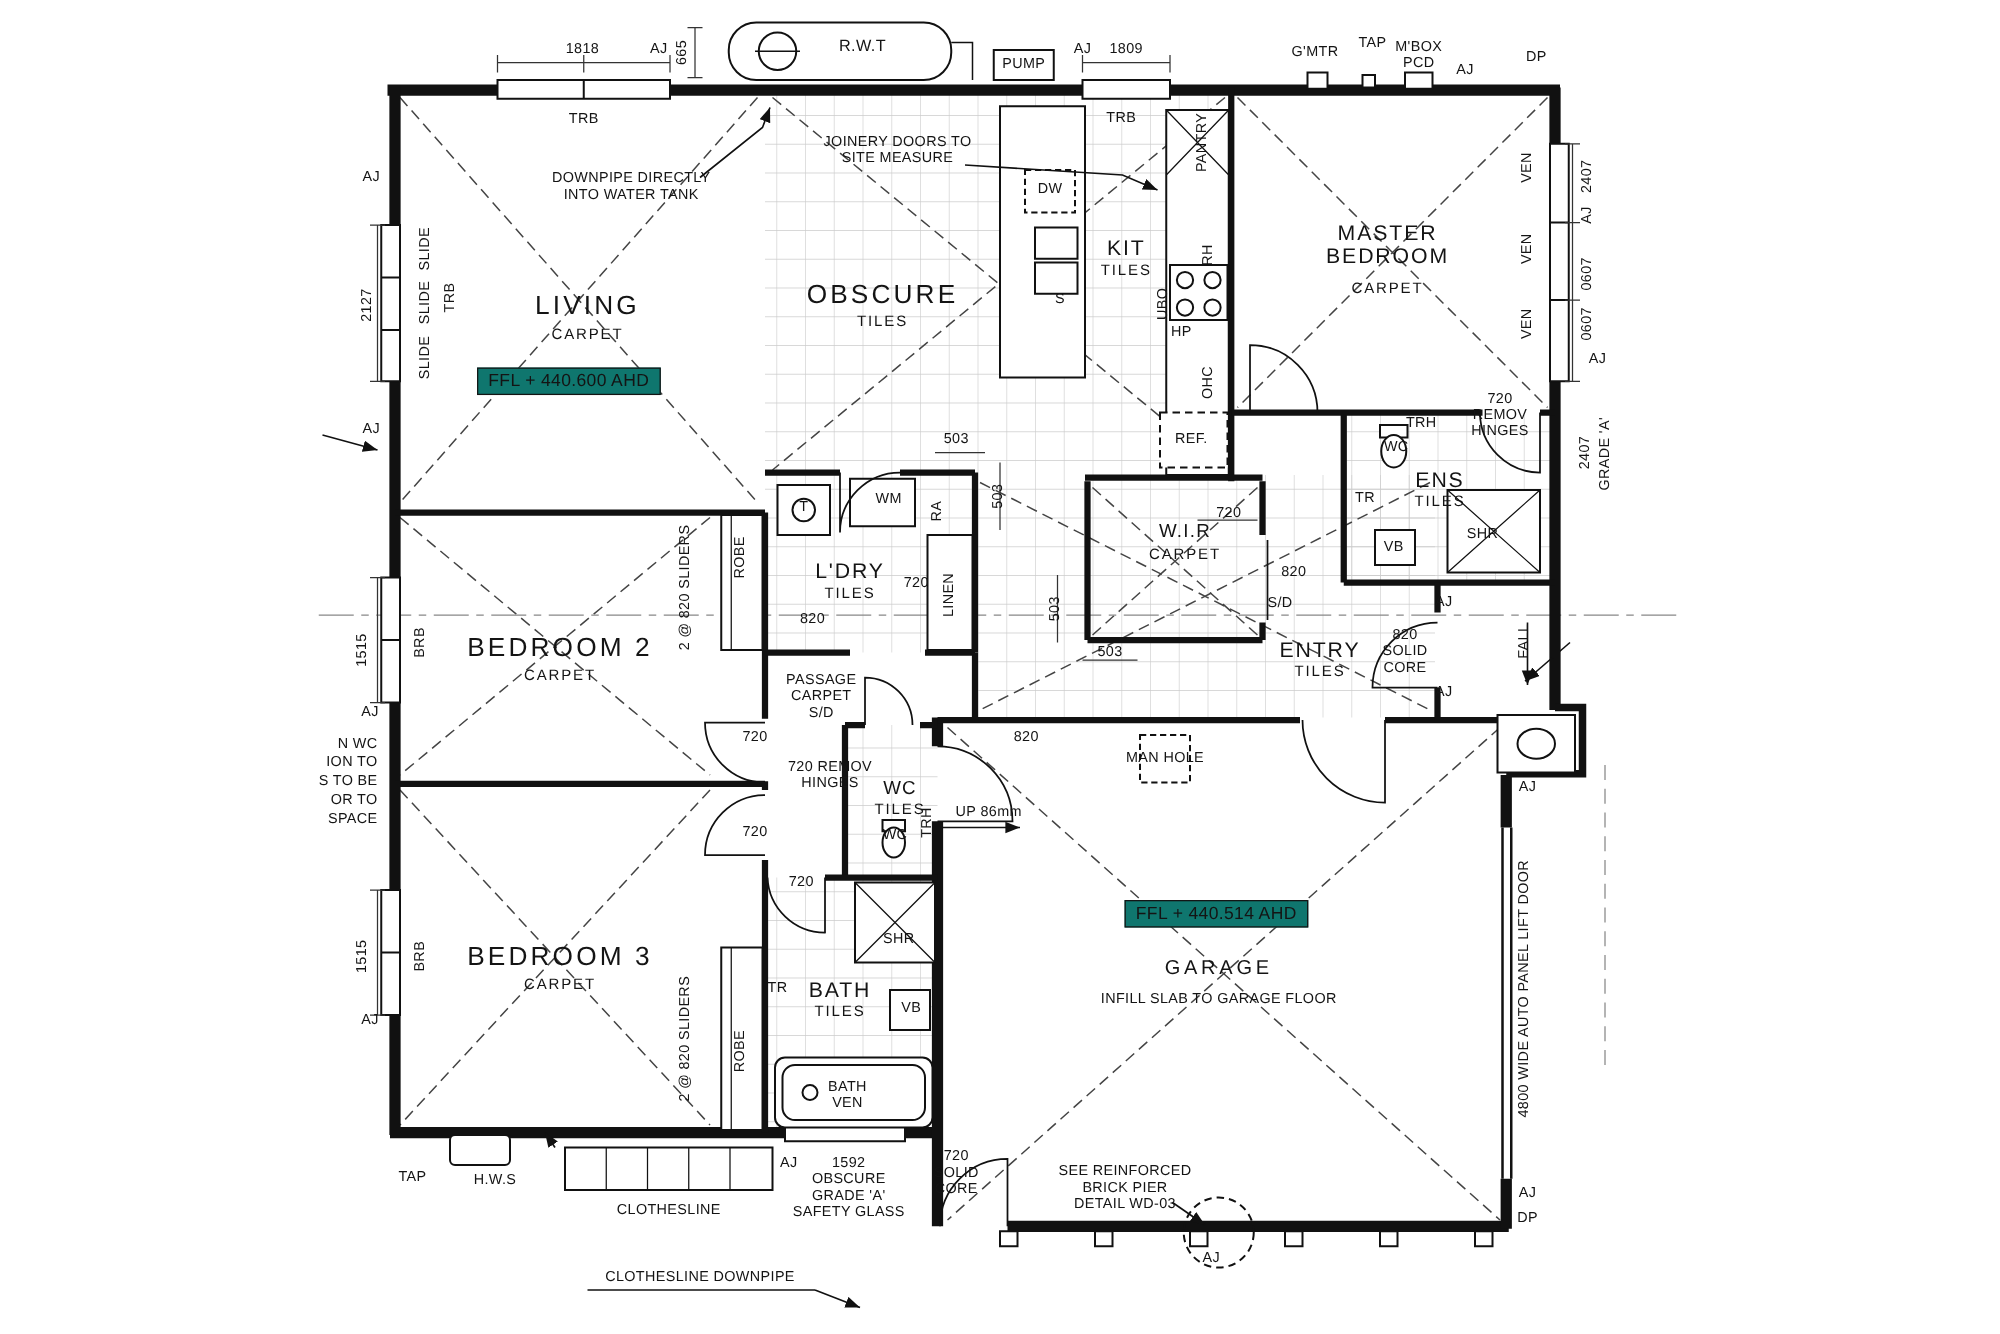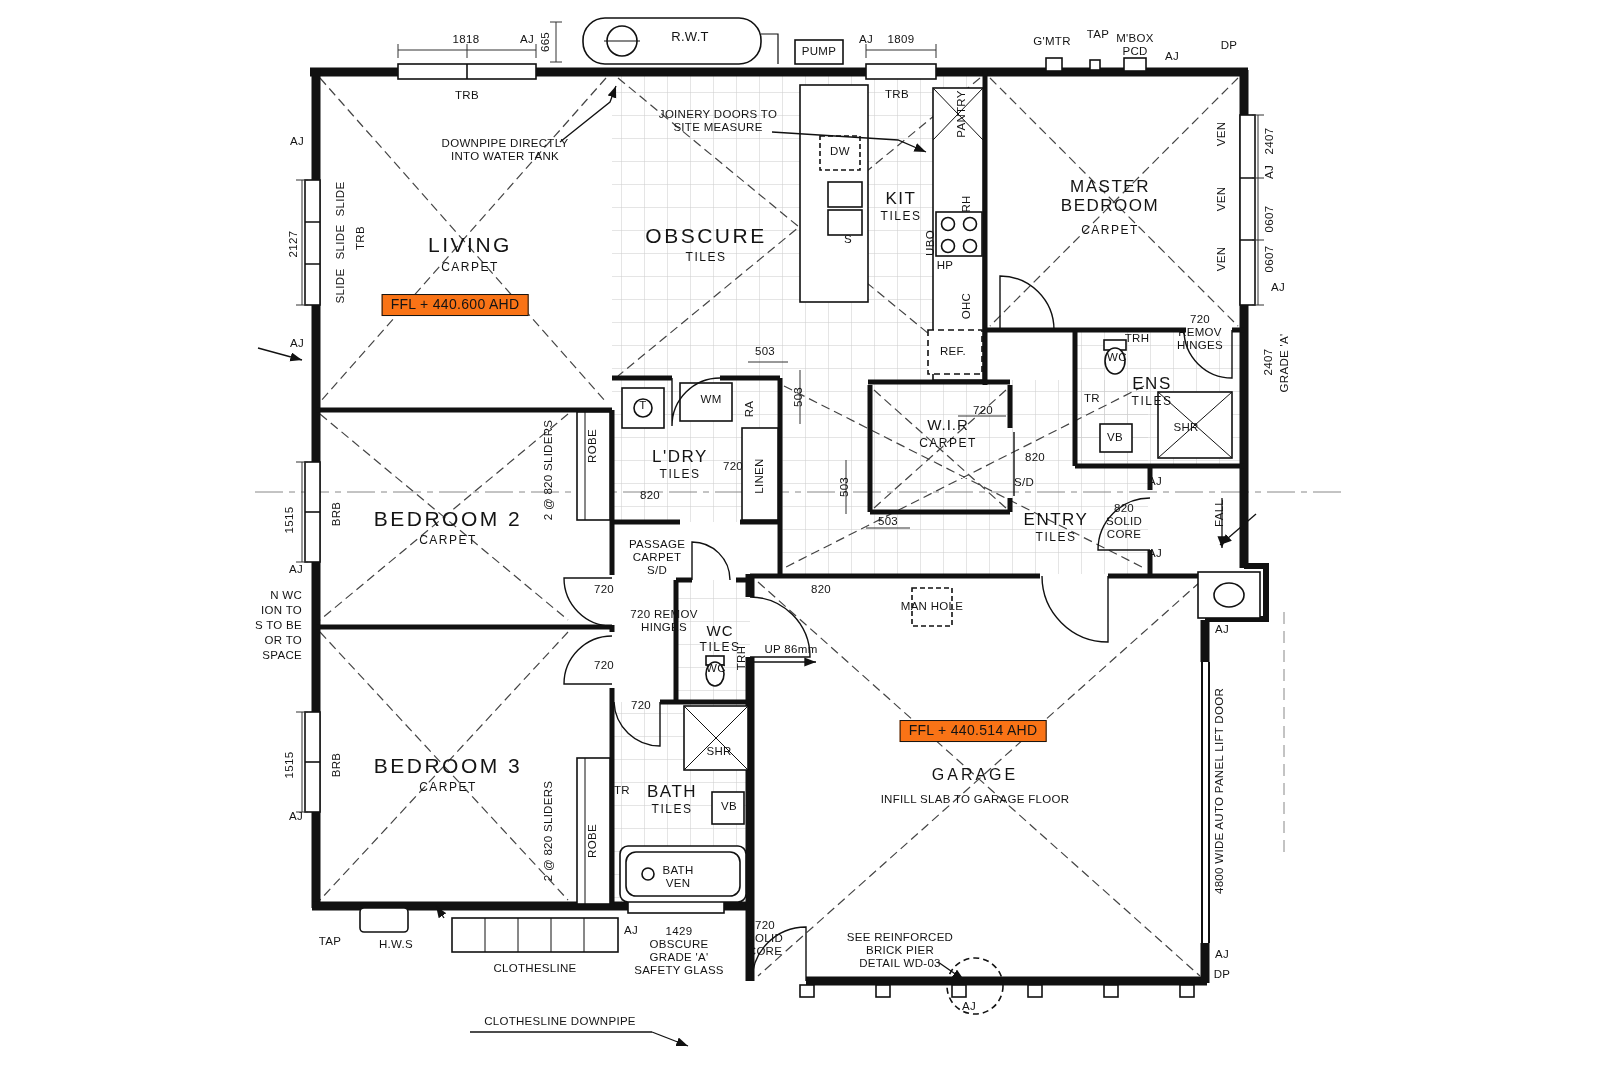--- a/index.html
+++ b/index.html
@@ -11,21 +11,21 @@
   .lbl{position:absolute;font-size:13px;line-height:1.14;white-space:pre-line;color:#141414;letter-spacing:.3px}
   .c{transform:translate(-50%,-50%);text-align:center}
   .v{transform:translate(-50%,-50%) rotate(-90deg);white-space:nowrap;text-align:center}
   .sm{font-size:11.5px}
   .room{font-size:21px;letter-spacing:2.5px;white-space:nowrap}
   .r22{font-size:16px;letter-spacing:3px;white-space:nowrap}
   .r19{font-size:17px;letter-spacing:1.5px}
   .r17{font-size:17px;letter-spacing:1.5px;white-space:nowrap}
   .r15{font-size:15px;letter-spacing:1px;white-space:nowrap}
   .rs{font-size:12px;letter-spacing:1.5px;white-space:nowrap}
-  .box{border:1.7px solid #141414;background:#f97316;padding:2px 8px;white-space:nowrap;font-size:14px}
+  .box{border:1.7px solid #141414;background:#0f766e;padding:2px 8px;white-space:nowrap;font-size:14px}
   .left-note{text-align:right;line-height:1.3}
 </style>
 </head>
 <body>
 
 <div id="plan">
 
 <svg width="1600" height="1067" viewBox="0 0 1600 1067">
   <defs>
     <pattern id="tile" width="23" height="23" patternUnits="userSpaceOnUse">
@@ -353,21 +353,21 @@
   <span class="lbl c box" style="left:973px;top:731px">FFL + 440.514 AHD</span>
   <span class="lbl c r22" style="left:975px;top:775px">GARAGE</span>
   <span class="lbl c sm" style="left:975px;top:800px">INFILL SLAB TO GARAGE FLOOR</span>
   <span class="lbl v sm" style="left:1220px;top:791px">4800 WIDE AUTO PANEL LIFT DOOR</span>
   <span class="lbl c sm" style="left:1222px;top:630px">AJ</span>
 
   <span class="lbl c sm" style="left:330px;top:942px">TAP</span>
   <span class="lbl c sm" style="left:396px;top:945px">H.W.S</span>
   <span class="lbl c sm" style="left:535px;top:969px">CLOTHESLINE</span>
   <span class="lbl c sm" style="left:631px;top:931px">AJ</span>
-  <span class="lbl c sm" style="left:679px;top:951px">1429
+  <span class="lbl c sm" style="left:679px;top:951px">1592
 OBSCURE
 GRADE 'A'
 SAFETY GLASS</span>
   <span class="lbl c sm" style="left:765px;top:939px">720
 SOLID
 CORE</span>
   <span class="lbl c sm" style="left:900px;top:951px">SEE REINFORCED
 BRICK PIER
 DETAIL WD-03</span>
   <span class="lbl c sm" style="left:969px;top:1007px">AJ</span>

